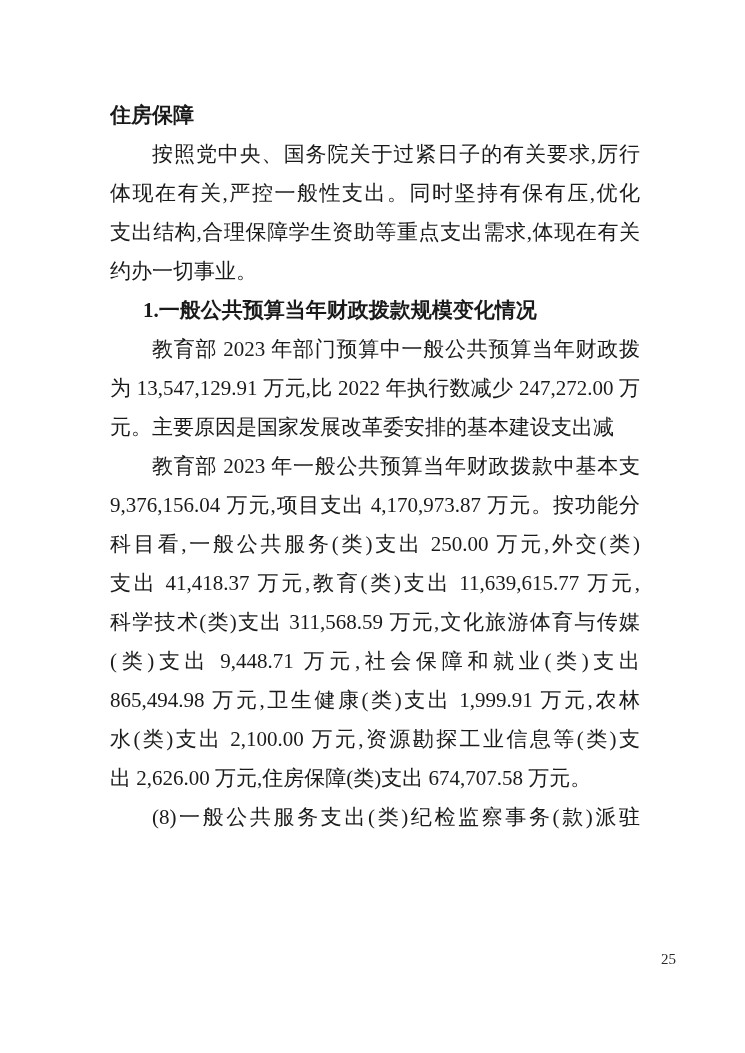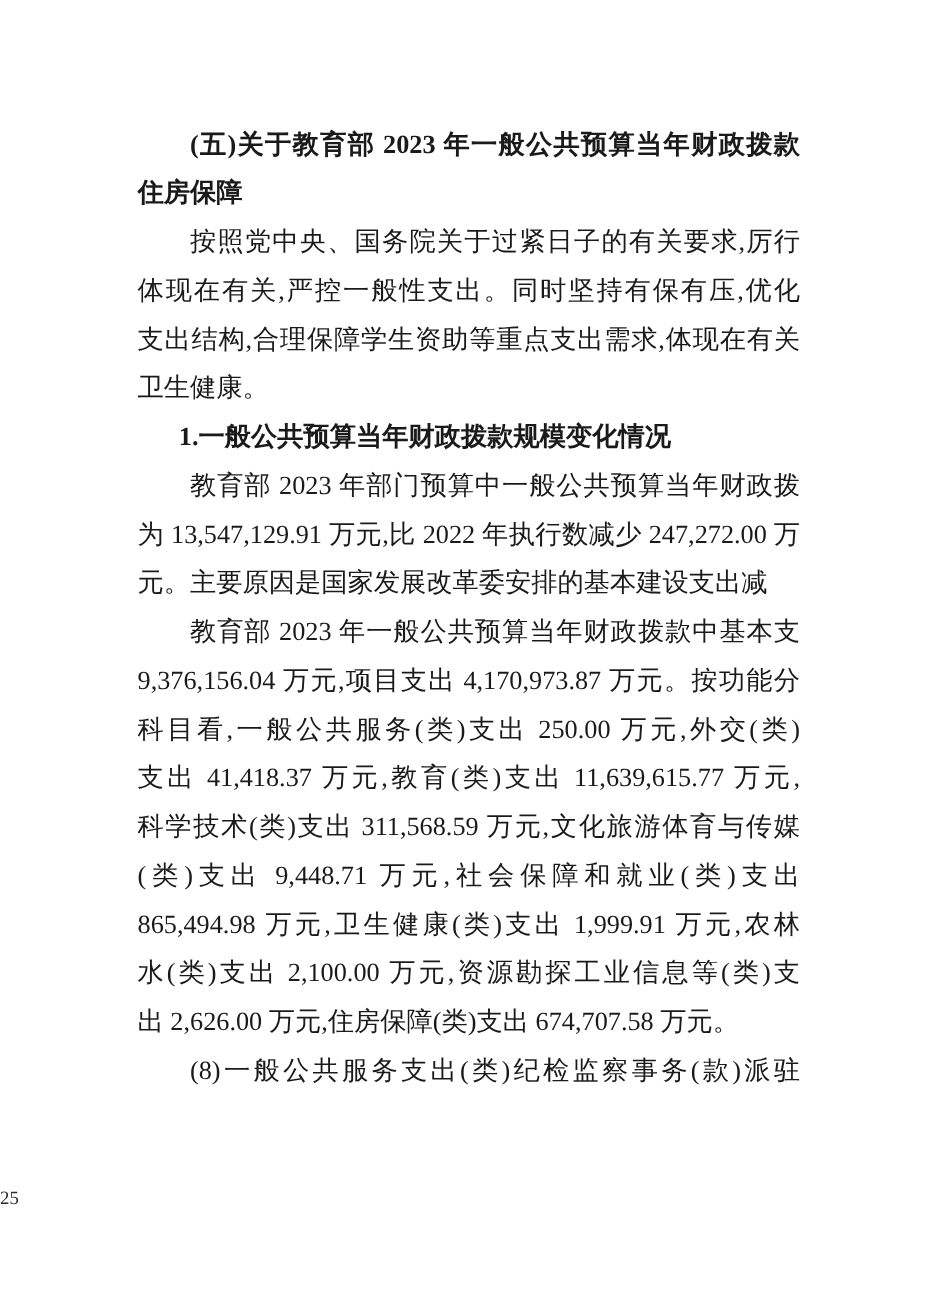--- a/index.html
+++ b/index.html
@@ -41,38 +41,37 @@
   
   .ind  { text-indent: 33px; }
   .bold { font-weight: 700; }
   .pagenum {
     position: absolute;
     left: 0;
     top: 948px;
     width: 676px;
     height: 22px;
     line-height: 22px;
-    text-align: left;
+    text-align: right;
     font-size: 15px;
     color: #2a2a2a;
   }
 </style>
 </head>
 <body>
 
 <div class="page">
   <div class="content">
 
-    <div class="line ind2 j bold">(五)关于教育部 2023 年一般公共预算当年财政拨款</div>
     <div class="line bold">住房保障</div>
 
     <div class="line ind2 j">按照党中央、国务院关于过紧日子的有关要求,厉行节</div>
     <div class="line j">体现在有关,严控一般性支出。同时坚持有保有压,优化</div>
     <div class="line j">支出结构,合理保障学生资助等重点支出需求,体现在有关</div>
-    <div class="line">卫生健康。</div>
+    <div class="line">约办一切事业。</div>
 
     <div class="line ind bold">1.一般公共预算当年财政拨款规模变化情况</div>
     <div class="line ind2 j">教育部 2023 年部门预算中一般公共预算当年财政拨款</div>
     <div class="line j">为 13,547,129.91 万元,比 2022 年执行数减少 247,272.00 万</div>
     <div class="line">元。主要原因是国家发展改革委安排的基本建设支出减少。</div>
 
     <div class="line ind2 j">教育部 2023 年一般公共预算当年财政拨款中基本支出</div>
     <div class="line j">9,376,156.04 万元,项目支出 4,170,973.87 万元。按功能分类</div>
     <div class="line j">科目看,一般公共服务(类)支出 250.00 万元,外交(类)</div>
     <div class="line j">支出 41,418.37 万元,教育(类)支出 11,639,615.77 万元,</div>

